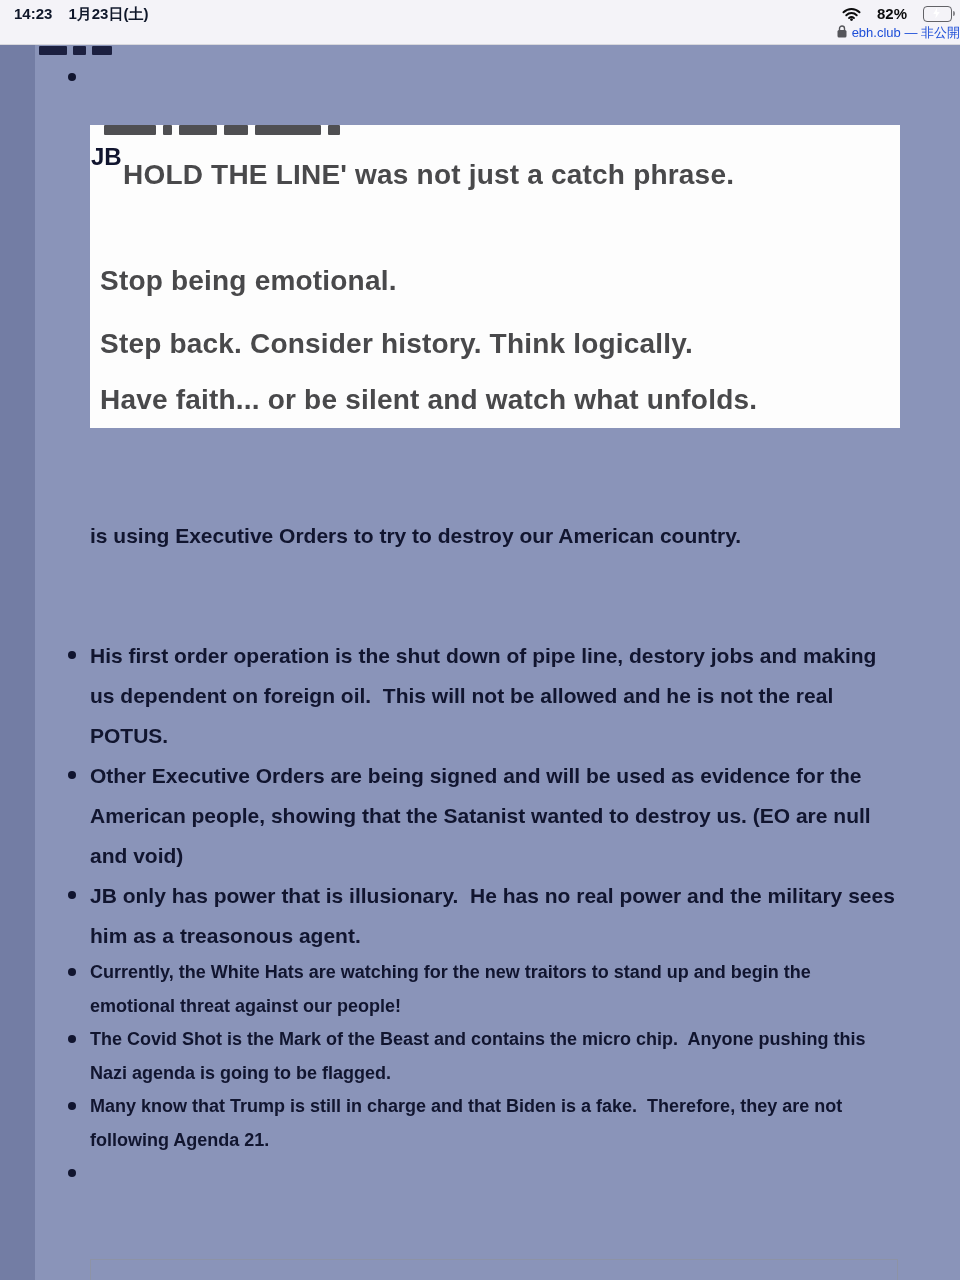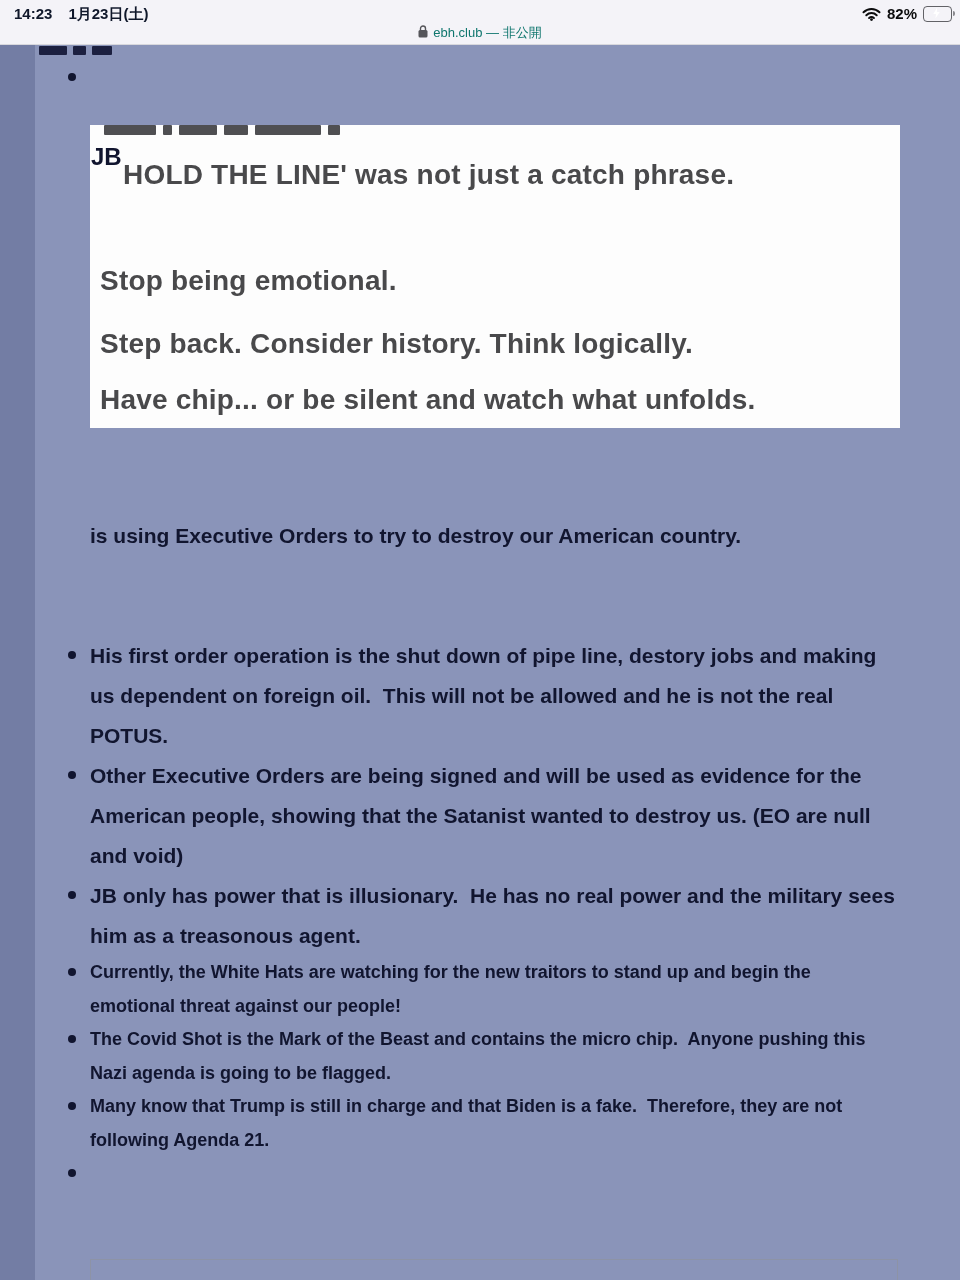--- a/index.html
+++ b/index.html
@@ -10,41 +10,41 @@
   
   .chrome{
     position:absolute;top:0;left:0;right:0;height:45px;background:#f4f3f8;
     z-index:10;border-bottom:1px solid #d8d8dd;box-sizing:border-box;
   }
   .status-left{
     position:absolute;left:14px;top:5px;display:flex;gap:16px;
     font-size:15px;font-weight:600;color:#0f172a;
   }
   .status-right{
-    position:absolute;right:8px;top:5px;display:flex;align-items:center;gap:6px;
+    position:absolute;right:8px;top:5px;display:flex;align-items:center;gap:16px;
     font-size:15px;font-weight:600;color:#0c0c0d;
   }
   .wifi-svg{display:block;}
   .batt{
     position:relative;width:25px;height:12px;border:1px solid rgba(50,50,55,.75);
     border-radius:4px;padding:1px;box-sizing:content-box;
   }
   .batt-fill{width:100%;height:100%;background:#35c759;border-radius:2px;position:relative;}
   .batt-bolt{
     position:absolute;left:8px;top:1px;width:9px;height:11px;background:#fff;
     clip-path:polygon(58% 0,14% 58%,44% 58%,38% 100%,86% 40%,54% 40%);
   }
   .batt-cap{
     position:absolute;right:-4px;top:4px;width:2.5px;height:5.5px;
     background:rgba(50,50,55,.55);border-radius:0 2px 2px 0;
   }
   .urlrow{
     position:absolute;top:23px;left:0;right:0;height:20px;
-    display:flex;justify-content:center;align-items:center;gap:5px;
-    font-size:13px;color:#0f766e;
+    display:flex;justify-content:flex-end;align-items:center;gap:5px;
+    font-size:13px;color:#1d4ed8;
   }
   
   .edge{position:absolute;left:0;top:45px;width:35px;bottom:0;background:#737da4;}
   .paper{position:absolute;left:35px;top:45px;right:0;bottom:0;background:#8a94b9;}
   .page-frag{position:absolute;left:4px;top:1px;display:flex;gap:6px;}
   .page-frag .frag{height:9px;background:#1c2040;border-radius:1px;}
   .doc{padding:0 60px 0 55px;}
   ul.doc-list{list-style:none;margin:0;padding:0;}
   li{position:relative;font-weight:700;color:#11152f;}
   li::before{
@@ -139,21 +139,21 @@
               <span class="frag" style="width:9px"></span>
               <span class="frag" style="width:38px"></span>
               <span class="frag" style="width:24px"></span>
               <span class="frag" style="width:66px"></span>
               <span class="frag" style="width:12px"></span>
             </div>
             <span class="jb">JB</span>
             <div class="meme-line ml-0">HOLD THE LINE' was not just a catch phrase.</div>
             <div class="meme-line ml-2">Stop being emotional.</div>
             <div class="meme-line ml-3">Step back. Consider history. Think logically.</div>
-            <div class="meme-line ml-4">Have chip... or be silent and watch what unfolds.</div>
+            <div class="meme-line ml-4">Have faith... or be silent and watch what unfolds.</div>
           </div>
           <div class="cont">is using Executive Orders to try to destroy our American country.</div>
         </li>
 
         <li class="big">His first order operation is the shut down of pipe line, destory jobs and making us dependent on foreign oil.  This will not be allowed and he is not the real POTUS.</li>
         <li class="big">Other Executive Orders are being signed and will be used as evidence for the American people, showing that the Satanist wanted to destroy us. (EO are null and void)</li>
         <li class="big">JB only has power that is illusionary.  He has no real power and the military sees him as a treasonous agent.</li>
 
         <li class="small">Currently, the White Hats are watching for the new traitors to stand up and begin the emotional threat against our people!</li>
         <li class="small">The Covid Shot is the Mark of the Beast and contains the micro chip.  Anyone pushing this Nazi agenda is going to be flagged.</li>

